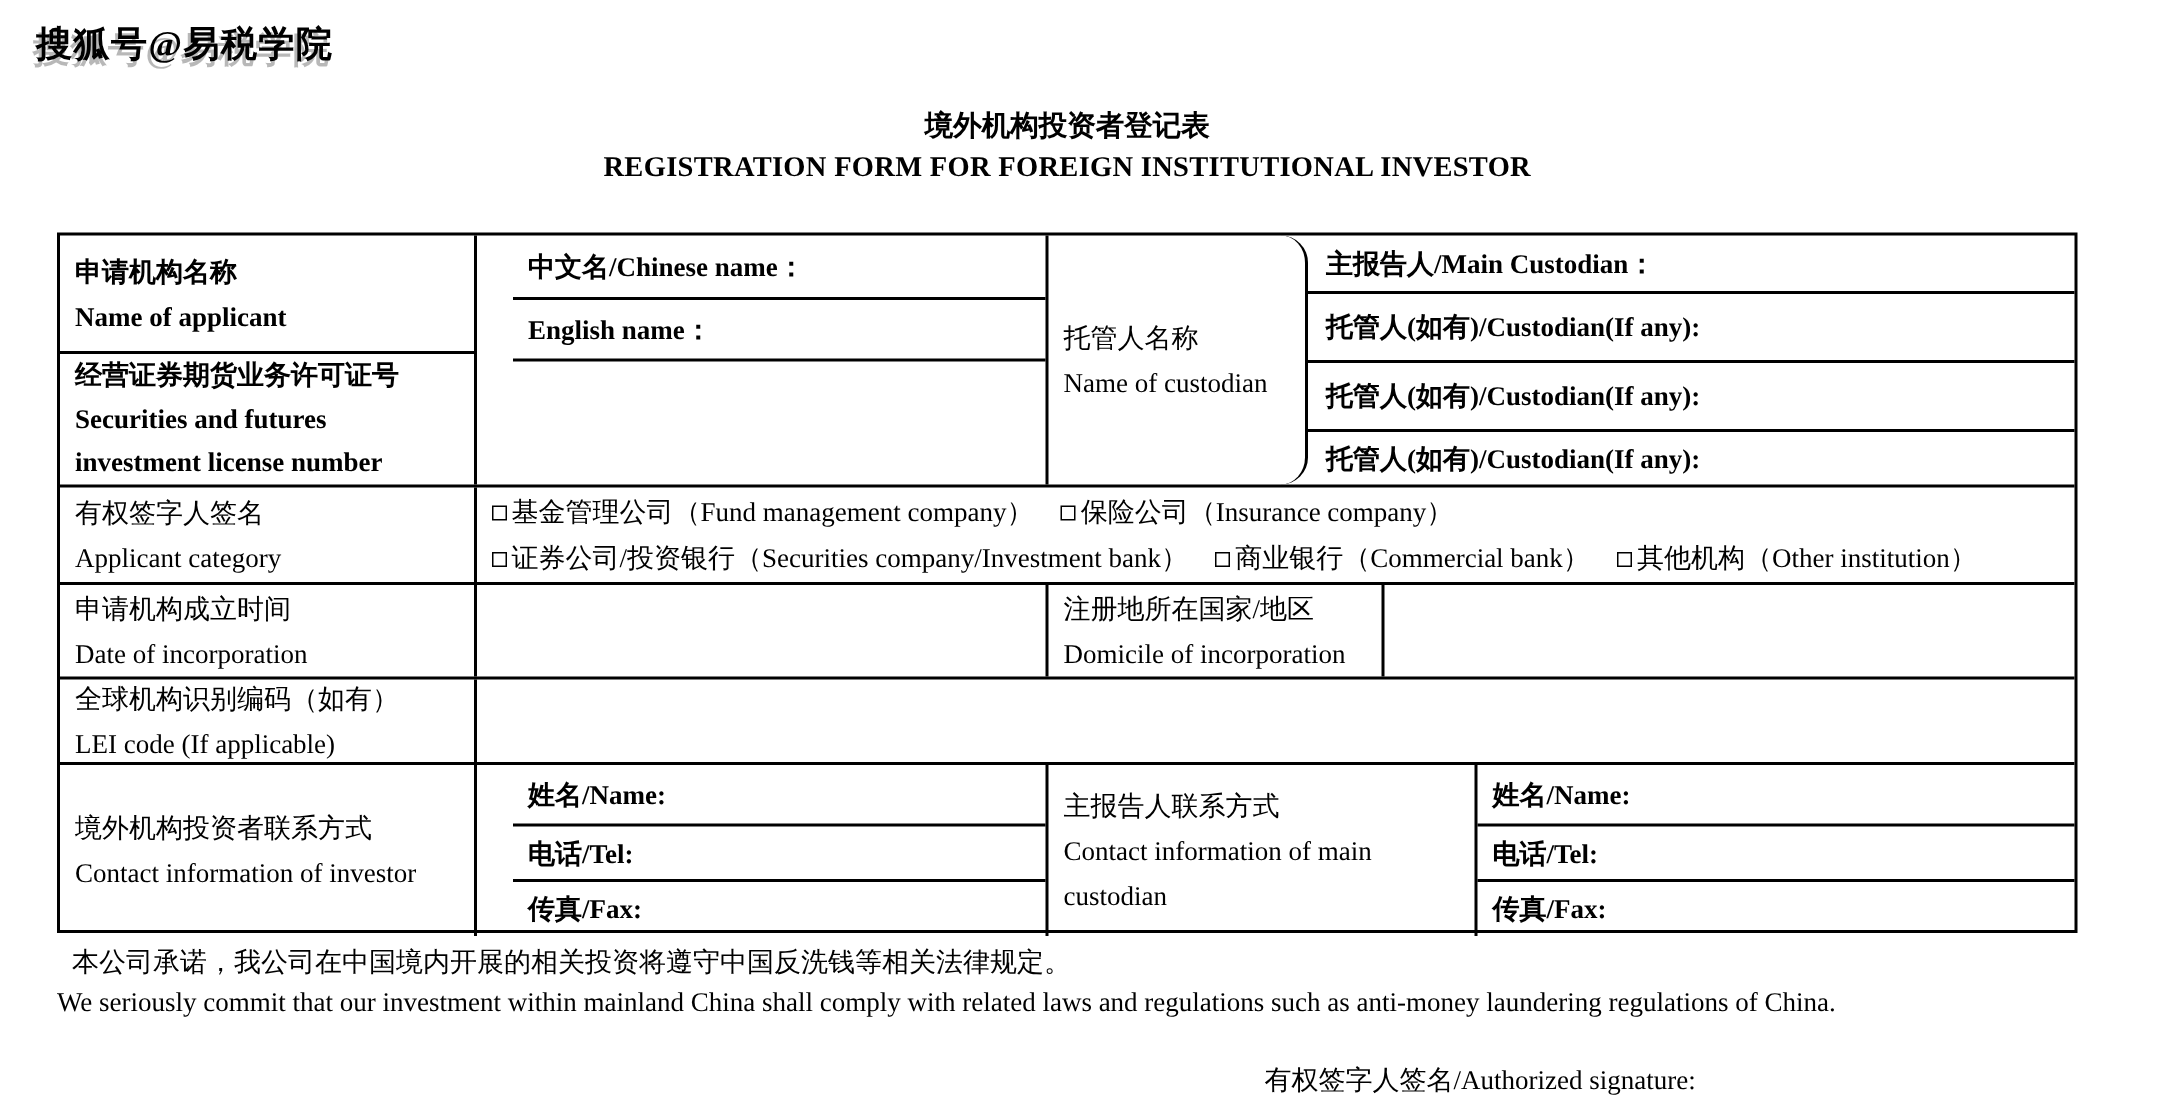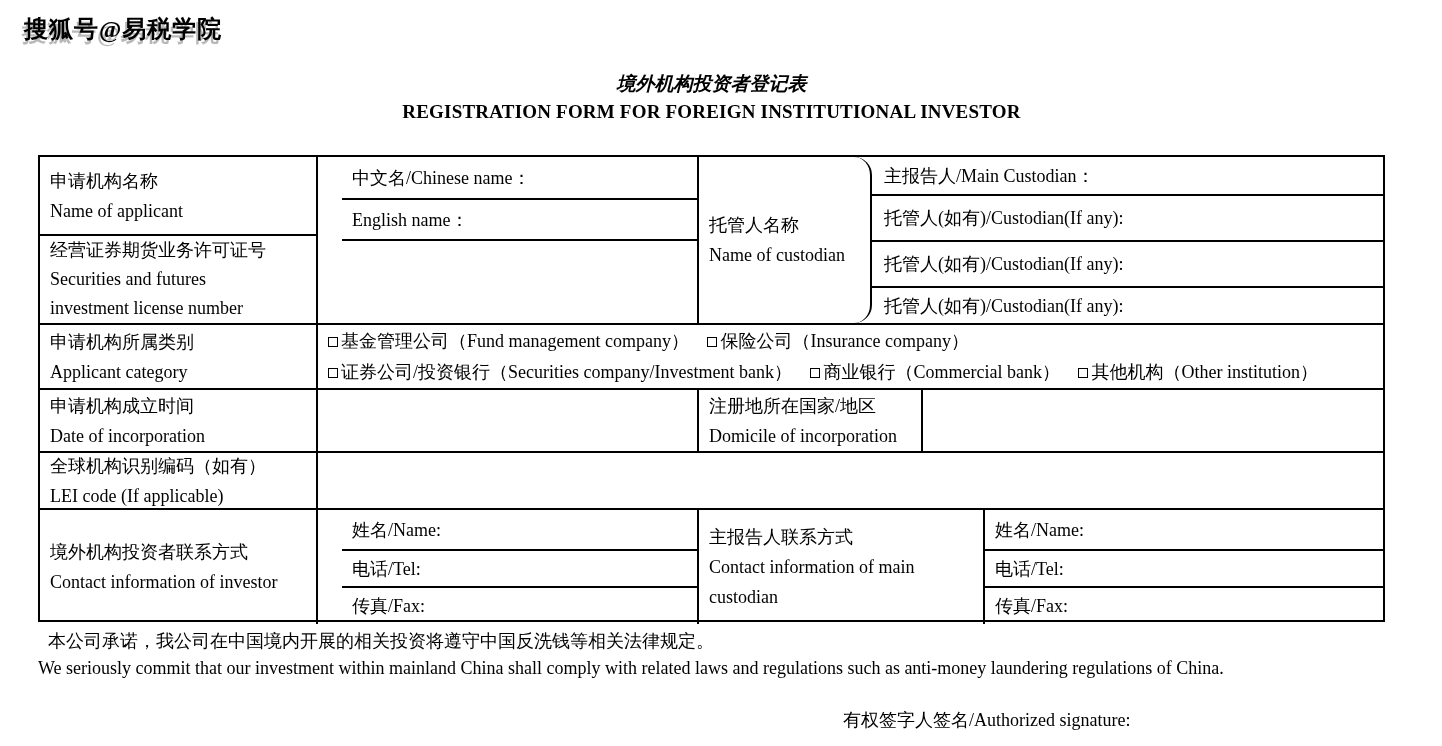--- a/index.html
+++ b/index.html
@@ -6,35 +6,35 @@
   body { background:#ffffff; font-family:"Liberation Serif","DejaVu Serif",serif; color:#000; }
   .page { position:relative; width:1442px; height:746px; background:#fff; overflow:hidden; }
 
   .watermark {
     position:absolute; left:24px; top:13px;
     font-size:24px; font-weight:bold; letter-spacing:1px;
     text-shadow:-2px 4px 0 rgba(0,0,0,0.28);
   }
   .title-zh {
     position:absolute; left:38px; top:71px; width:1347px;
-    text-align:center; font-size:19px; font-weight:bold;font-style:italic;
+    text-align:center; font-size:19px; font-weight:bold;
   }
   .title-en {
     position:absolute; left:38px; top:101px; width:1347px;
     text-align:center; font-size:19px; font-weight:bold; letter-spacing:0.2px;
   }
 
   .form-table {
     position:absolute; left:38px; top:155px; width:1347px; height:467px;
     border:2px solid #000; font-size:18px;
   }
   .trow { display:flex; width:100%; }
   .bb { border-bottom:2px solid #000; }
   .br { border-right:2px solid #000; }
-  .col { display:flex; flex-direction:column; }
+  .col { display:flex; flex-direction:column;font-weight:bold; }
   .w-a { width:278px; }
   .w-b { width:357px;margin-left:24px; }
   .w-c { width:173px;border-radius:18px; }
   .w-c2 { width:224px; }
   .w-c3 { width:286px; }
   .fill { flex:1 1 auto; }
   .grow { flex:1 1 auto; }
 
   .vcell { display:flex; flex-direction:column; justify-content:center;
            padding-left:10px; line-height:30px; }
@@ -107,21 +107,21 @@
           <span>托管人(如有)/Custodian(If any):</span>
         </div>
         <div class="hcell pl12 grow">
           <span>托管人(如有)/Custodian(If any):</span>
         </div>
       </div>
     </div>
 
     <div class="trow h65 bb">
       <div class="vcell w-a br">
-        <span>申请机构所属类别</span>
+        <span>有权签字人签名</span>
         <span>Applicant category</span>
       </div>
       <div class="opt-cell fill">
         <div class="opt-line">
           <span class="option"><span class="checkbox"></span><span>基金管理公司（Fund management company）</span></span>
           <span class="option"><span class="checkbox"></span><span>保险公司（Insurance company）</span></span>
         </div>
         <div class="opt-line">
           <span class="option"><span class="checkbox"></span><span>证券公司/投资银行（Securities company/Investment bank）</span></span>
           <span class="option"><span class="checkbox"></span><span>商业银行（Commercial bank）</span></span>

